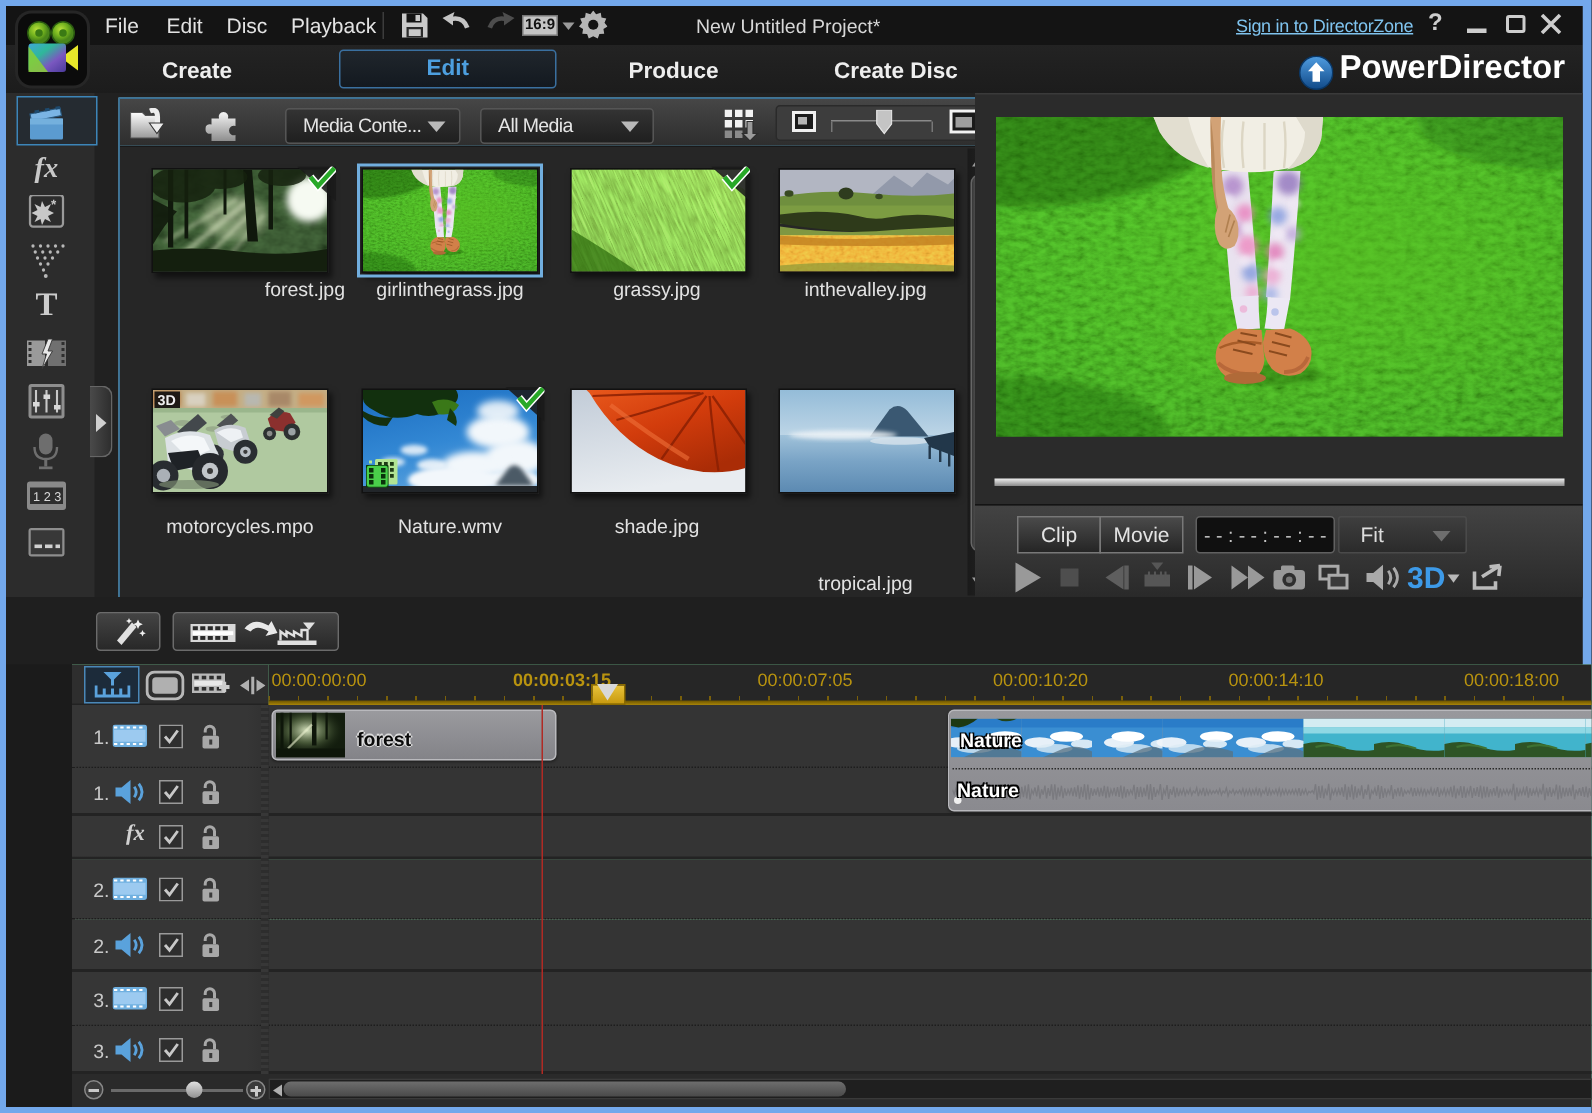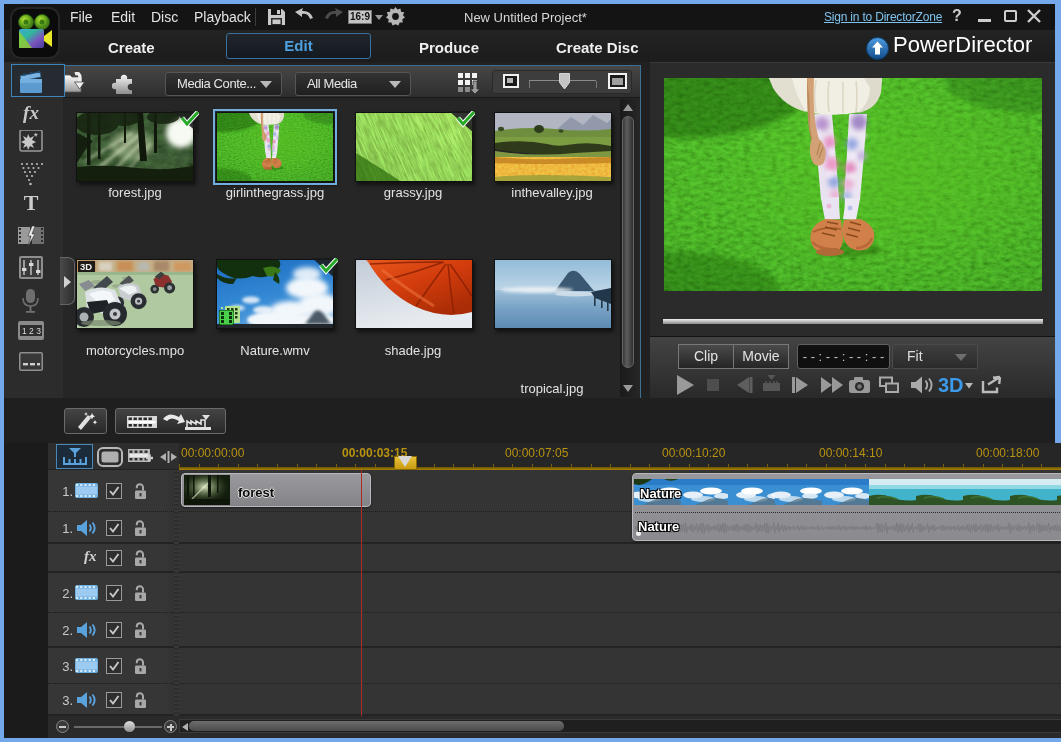--- a/index.html
+++ b/index.html
@@ -14,29 +14,29 @@
 .menu { position:absolute; top:5px; color:#e3e3e3; font-size:14px; }
 #projname { position:absolute; top:6px; left:460px; width:140px; color:#d8d8d8; font-size:13px; }
 #signin { position:absolute; top:6px; left:820px; color:#7fc3ee; font-size:12px; letter-spacing:-0.2px; text-decoration:underline; }
 .winctl { position:absolute; color:#cdcdcd; }
 #logo { position:absolute; left:8px; top:5px; width:46px; height:48px; background:#0b0b0b; border-radius:9px; box-shadow:0 0 0 2px #262626; z-index:6; }
 
 
 #tabs { position:absolute; left:0; top:26px; width:1051px; height:32px; background:linear-gradient(#232323,#1c1c1c); }
 .modetab { position:absolute; top:9px; font-size:15px; font-weight:bold; color:#eeeeee; }
 #edittab { position:absolute; left:222px; top:3px; width:145px; height:26px; background:linear-gradient(#20262c,#131920); border:1px solid #3a70a0; border-radius:3px; color:#4d9fdf; font-size:15px; font-weight:bold; text-align:center; line-height:24px; }
-#pdtext { position:absolute; left:889px; top:2px; color:#ffffff; font-weight:normal; font-size:22px;text-align:right; }
+#pdtext { position:absolute; left:889px; top:2px; color:#ffffff; font-weight:bold; font-size:22px;text-align:right; }
 
 
 #main { position:absolute; left:0; top:58px; width:1051px; height:336px; background:#212121; }
 #sidebar { position:absolute; left:0; top:0; width:59px; height:336px; background:#2c2c2c; }
 #mediasel { position:absolute; left:7px; top:2px; width:54px; height:33px; border:1px solid #3d85b8; background:#252b31; }
 .sicon { position:absolute; left:0; width:54px; text-align:center; }
 
-#library { position:absolute; left:50px; top:3px; width:587px; height:333px; background:#7dd3fc; border:1px solid #3a7096; }
+#library { position:absolute; left:75px; top:3px; width:587px; height:333px; background:#7dd3fc; border:1px solid #3a7096; }
 #libbar { position:absolute; left:0; top:0; width:585px; height:32px; background:linear-gradient(#464646,#2e2e2e); border-bottom:1px solid #191919; }
 .drop { position:absolute; top:6px; height:24px; background:linear-gradient(#333,#1f1f1f); border:1px solid #555; border-radius:3px; color:#e5e5e5; font-size:13px; letter-spacing:-0.4px; line-height:22px; padding-left:11px; }
 .drop .arr { position:absolute; right:9px; top:8px; width:0; height:0; border-left:6px solid transparent; border-right:6px solid transparent; border-top:7px solid #b9b9b9; }
 #zoomgrp { position:absolute; left:437px; top:4px; width:140px; height:24px; background:#3d3d3d; border-radius:3px; border:1px solid #2a2a2a; }
 
 #libcontent { position:absolute; left:0; top:32px; width:585px; height:300px; background:#262626; }
 .thumb { position:absolute; width:118px; height:70px; border:1px solid #111; box-shadow:2px 3px 4px rgba(0,0,0,.55); overflow:hidden; }
 .thsel { outline:2px solid #71aede; outline-offset:1px; }
 .tlabel { position:absolute; width:140px; text-align:center; color:#e2e2e2; font-size:13px; }
 .check { position:absolute; right:-1px; top:-1px; }
@@ -366,21 +366,21 @@
               <ellipse cx="6" cy="16" rx="3" ry="2.2" fill="#384a22"></ellipse>
             <path d="M0 24 L116 24 L116 40 L0 36 Z" fill="#7c9c42"></path>
             <path d="M0 30 Q28 26 52 31 Q62 34 72 32 Q94 28 116 33 L116 40 Q70 44 30 40 Q10 38 0 36 Z" fill="#2e3a1a"></path>
             <path d="M0 38 Q40 44 80 40 L116 38 L116 48 L0 46 Z" fill="#8aa446" opacity="0.9"></path>
             <rect y="44" width="116" height="24" fill="#dd9424"></rect>
             <rect y="44" width="116" height="24" filter="url(#fl)" opacity="0.55"></rect>
             <path d="M0 44 Q40 48 80 45 L116 44 L116 50 Q60 52 0 50 Z" fill="#c08020" opacity="0.8"></path>
             <path d="M0 64 Q40 60 116 64 L116 68 L0 68 Z" fill="#8a9a38" opacity="0.7"></path>
           </svg>
           </div>
-        <span class="tlabel" style="left:10px; top:87px;">forest.jpg</span>
+        <span class="tlabel" style="left:10px; top:87px;text-align:right;">forest.jpg</span>
         <span class="tlabel" style="left:150px; top:87px;">girlinthegrass.jpg</span>
         <span class="tlabel" style="left:288px; top:87px;">grassy.jpg</span>
         <span class="tlabel" style="left:427px; top:87px;">inthevalley.jpg</span>
         <div class="thumb" style="left:21px; top:161px;">
           <svg width="116" height="68" viewBox="0 0 116 68">
             <rect width="116" height="68" fill="#b0c9a0"></rect>
             <rect width="116" height="12" fill="#c4ae85"></rect>
             <g filter="url(#b1)">
                 <rect x="0" y="1" width="18" height="10" fill="#b87840"></rect>
                 <rect x="22" y="2" width="13" height="9" fill="#d8d0c0"></rect>

